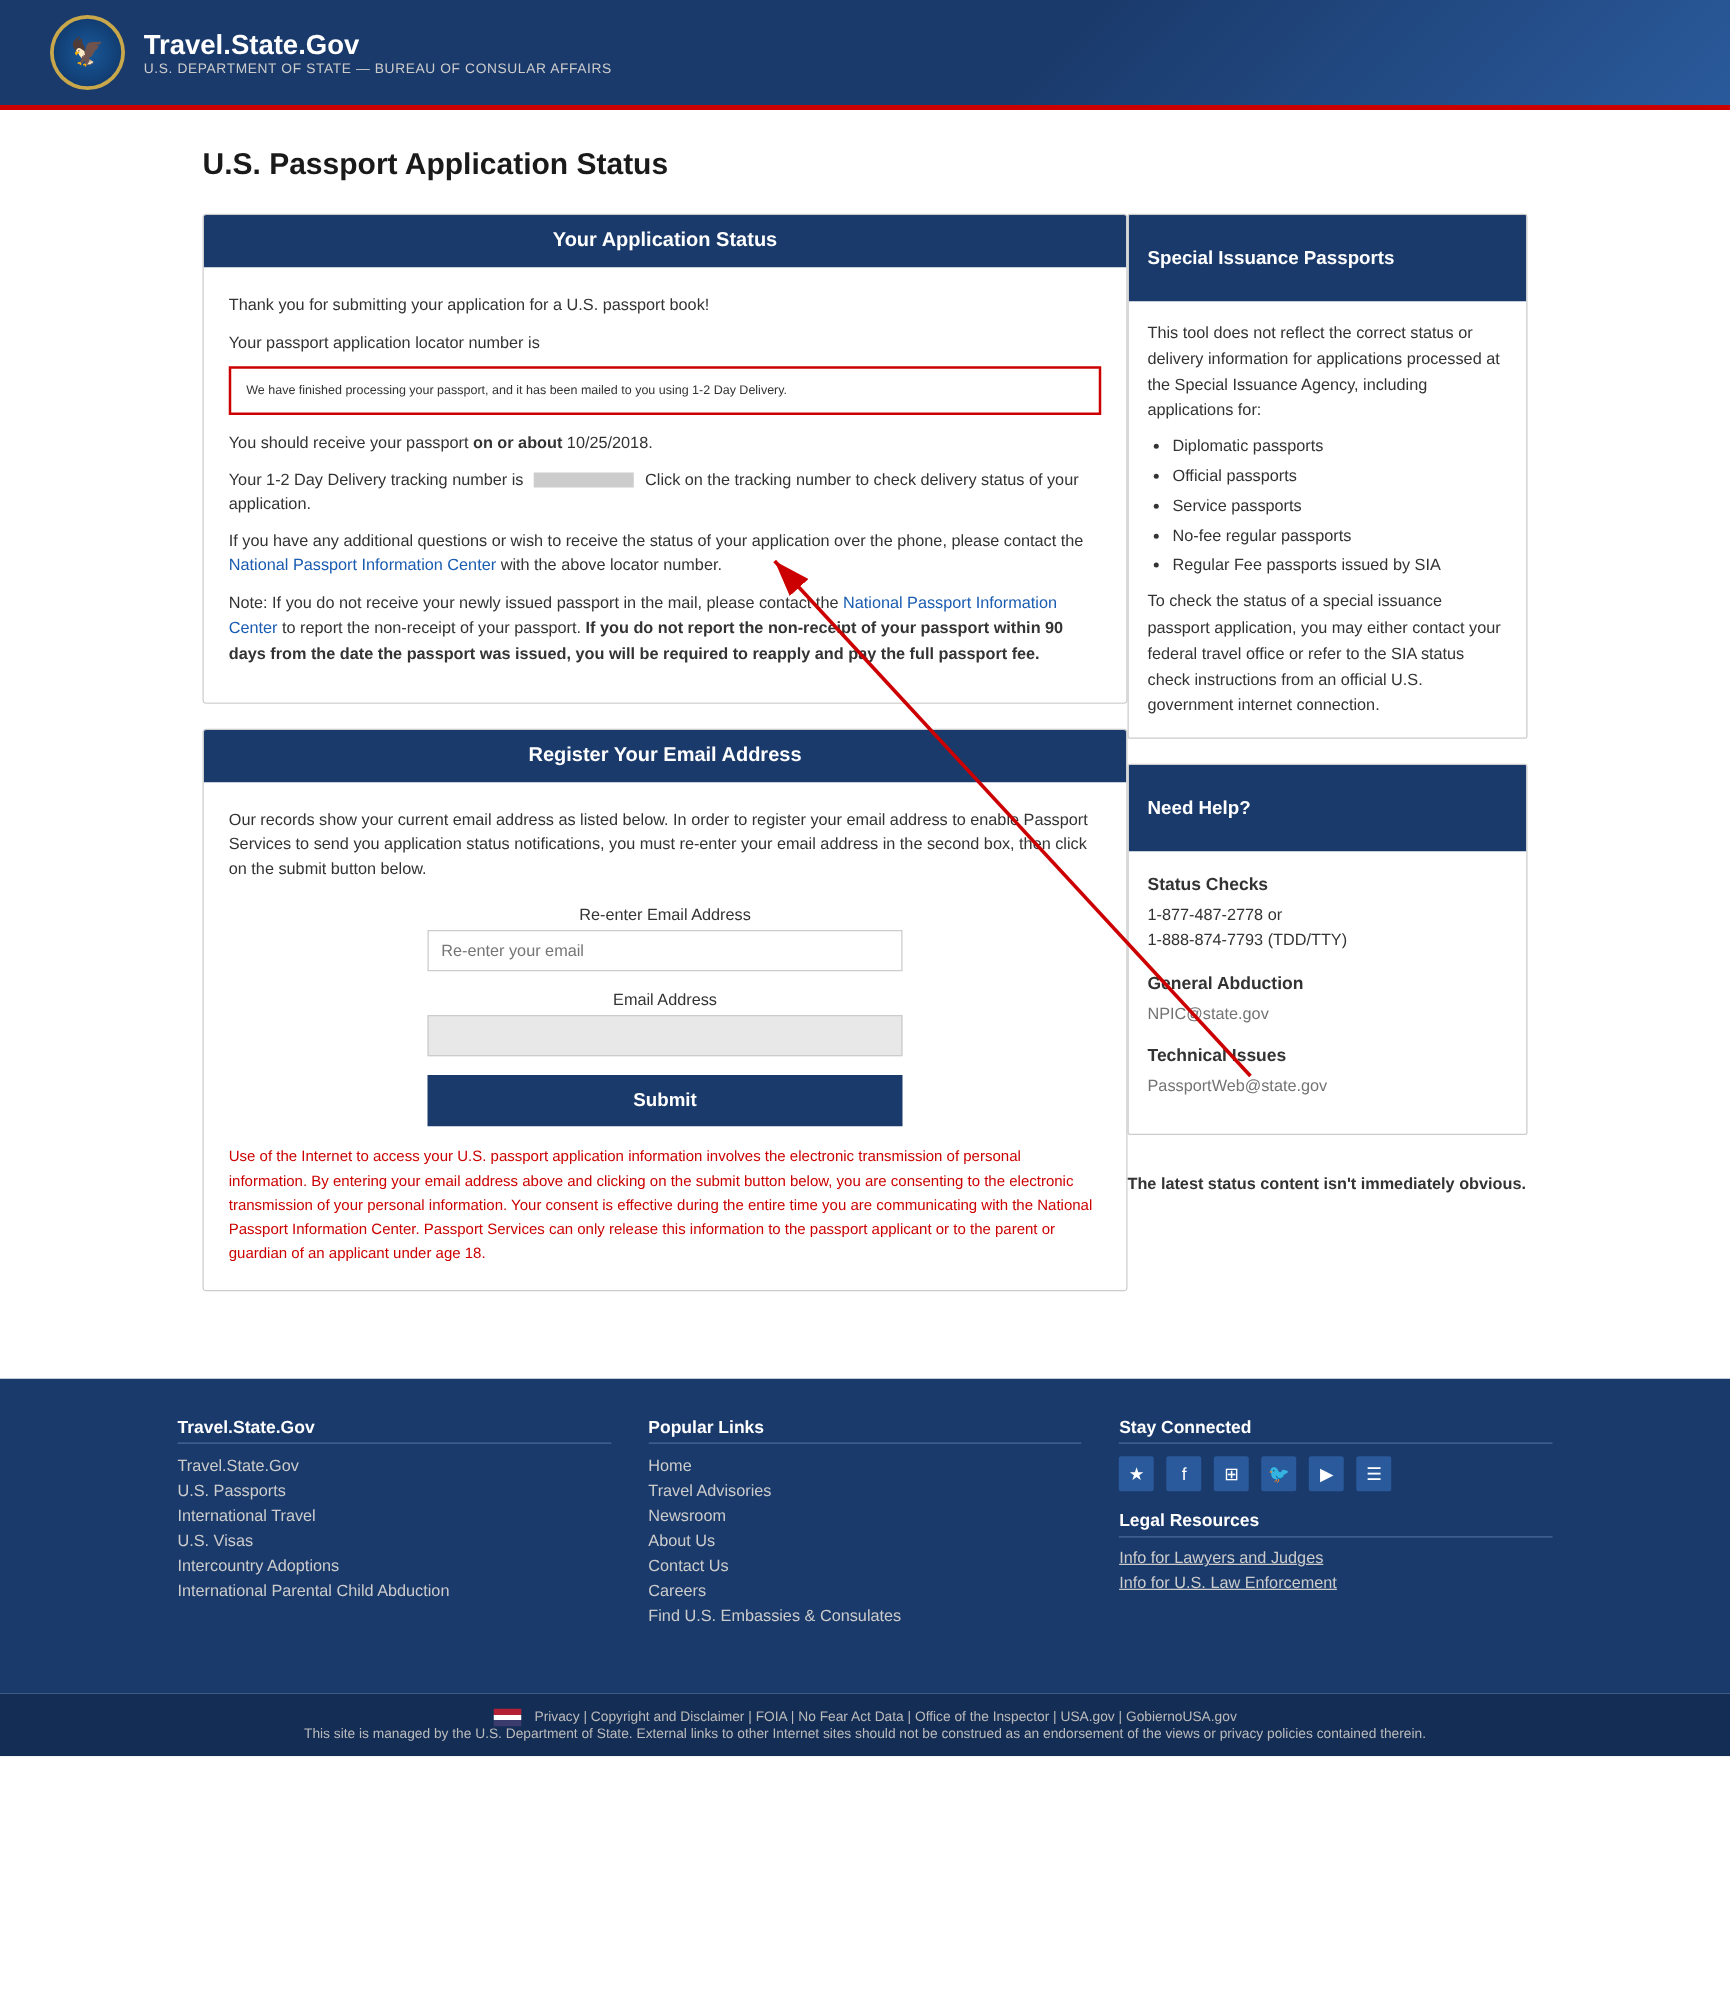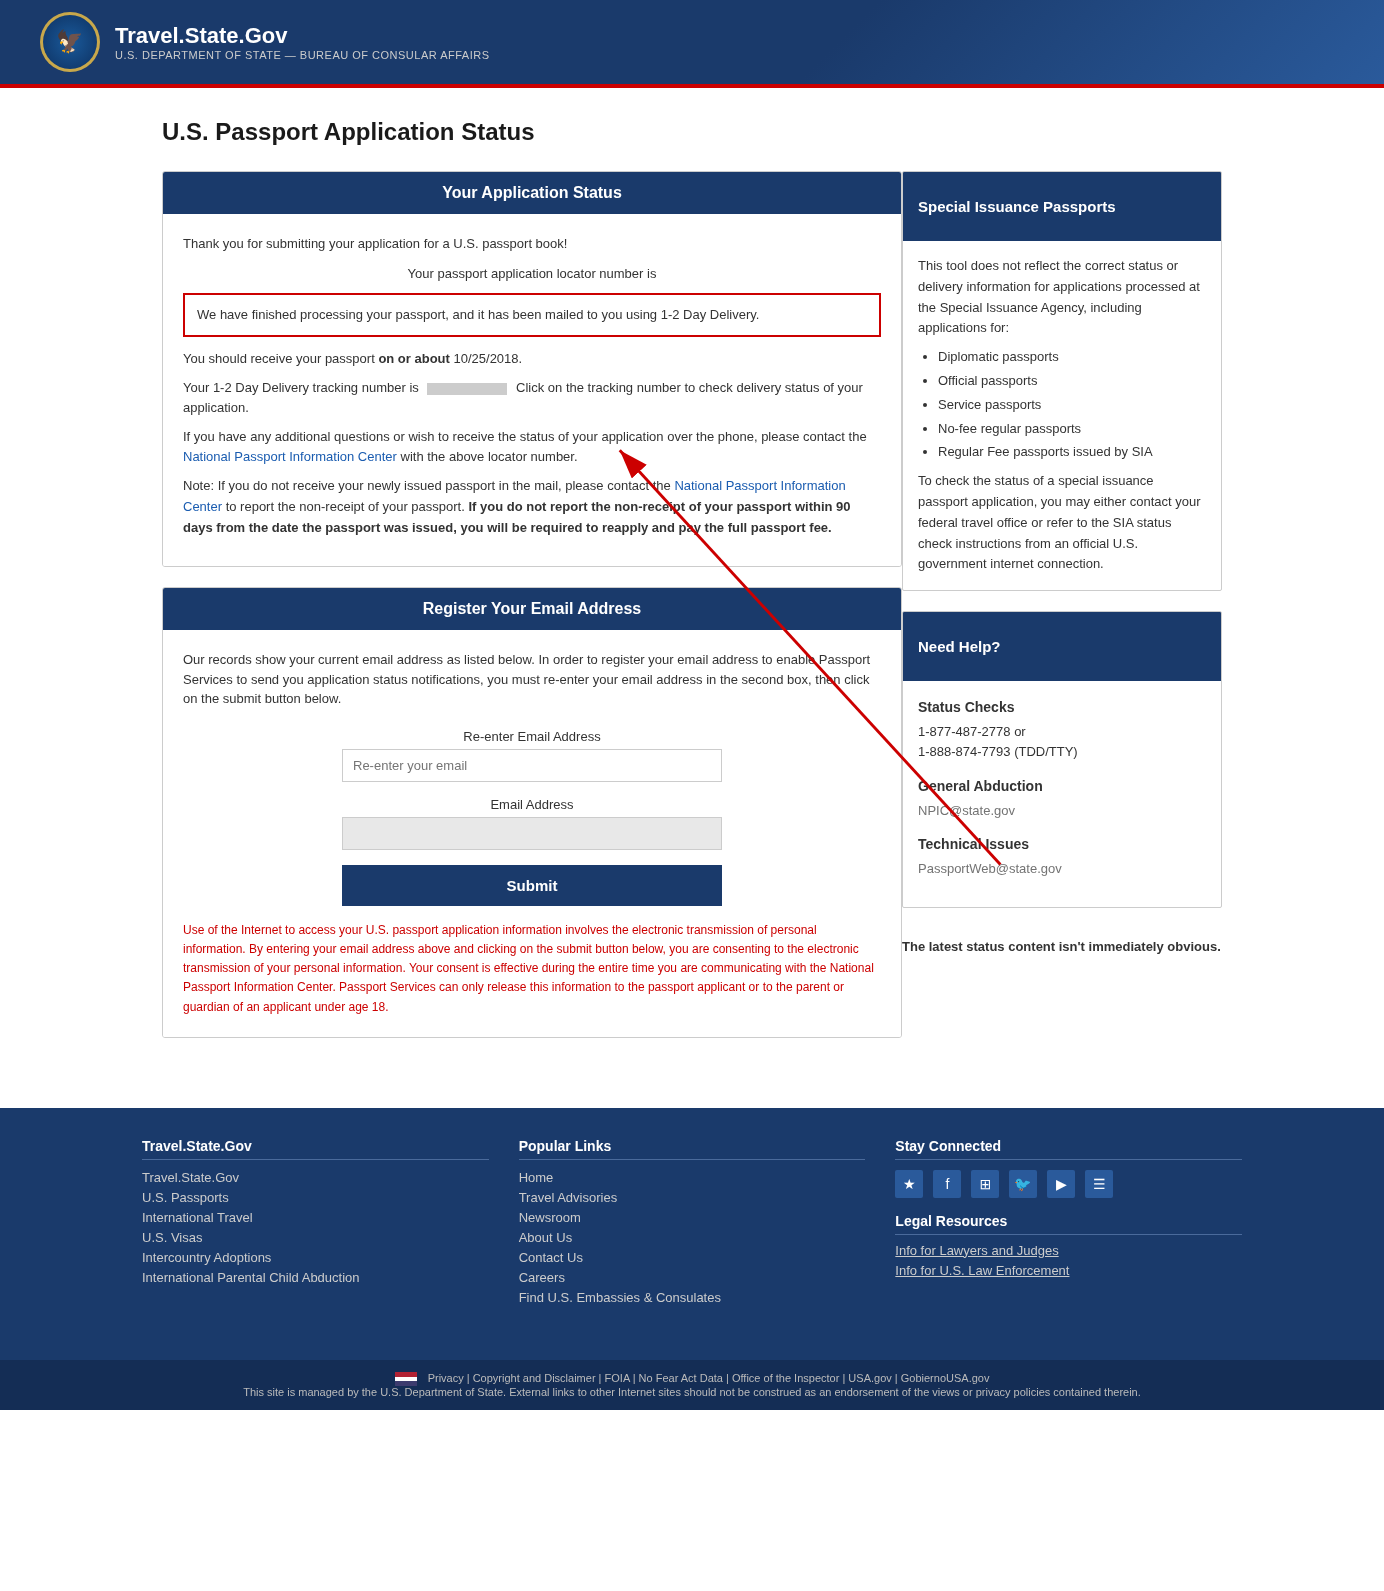--- a/index.html
+++ b/index.html
@@ -76,24 +76,24 @@
       font-weight: bold;
     }
     .card-body { padding: 20px; background: #fff; }
 
     
     .status-text { font-size: 13px; margin-bottom: 10px; line-height: 1.5; }
     .status-highlight {
       border: 2px solid #cc0000;
       padding: 10px 12px;
       margin-bottom: 12px;
-      font-size: 13px;
+      font-size: 10px;
       line-height: 1.5;
     }
-    .locator-text { font-size: 13px; margin-bottom: 10px; text-align: center; }
+    .locator-text { font-size: 13px; margin-bottom: 10px; }
     .date-text { font-size: 13px; margin-bottom: 10px; }
     .date-bold { font-weight: bold; }
     .tracking-text { font-size: 13px; margin-bottom: 10px; }
     .tracking-redacted {
       display: inline-block;
       width: 80px;
       height: 12px;
       background: #ccc;
       margin: 0 5px;
       vertical-align: middle;

